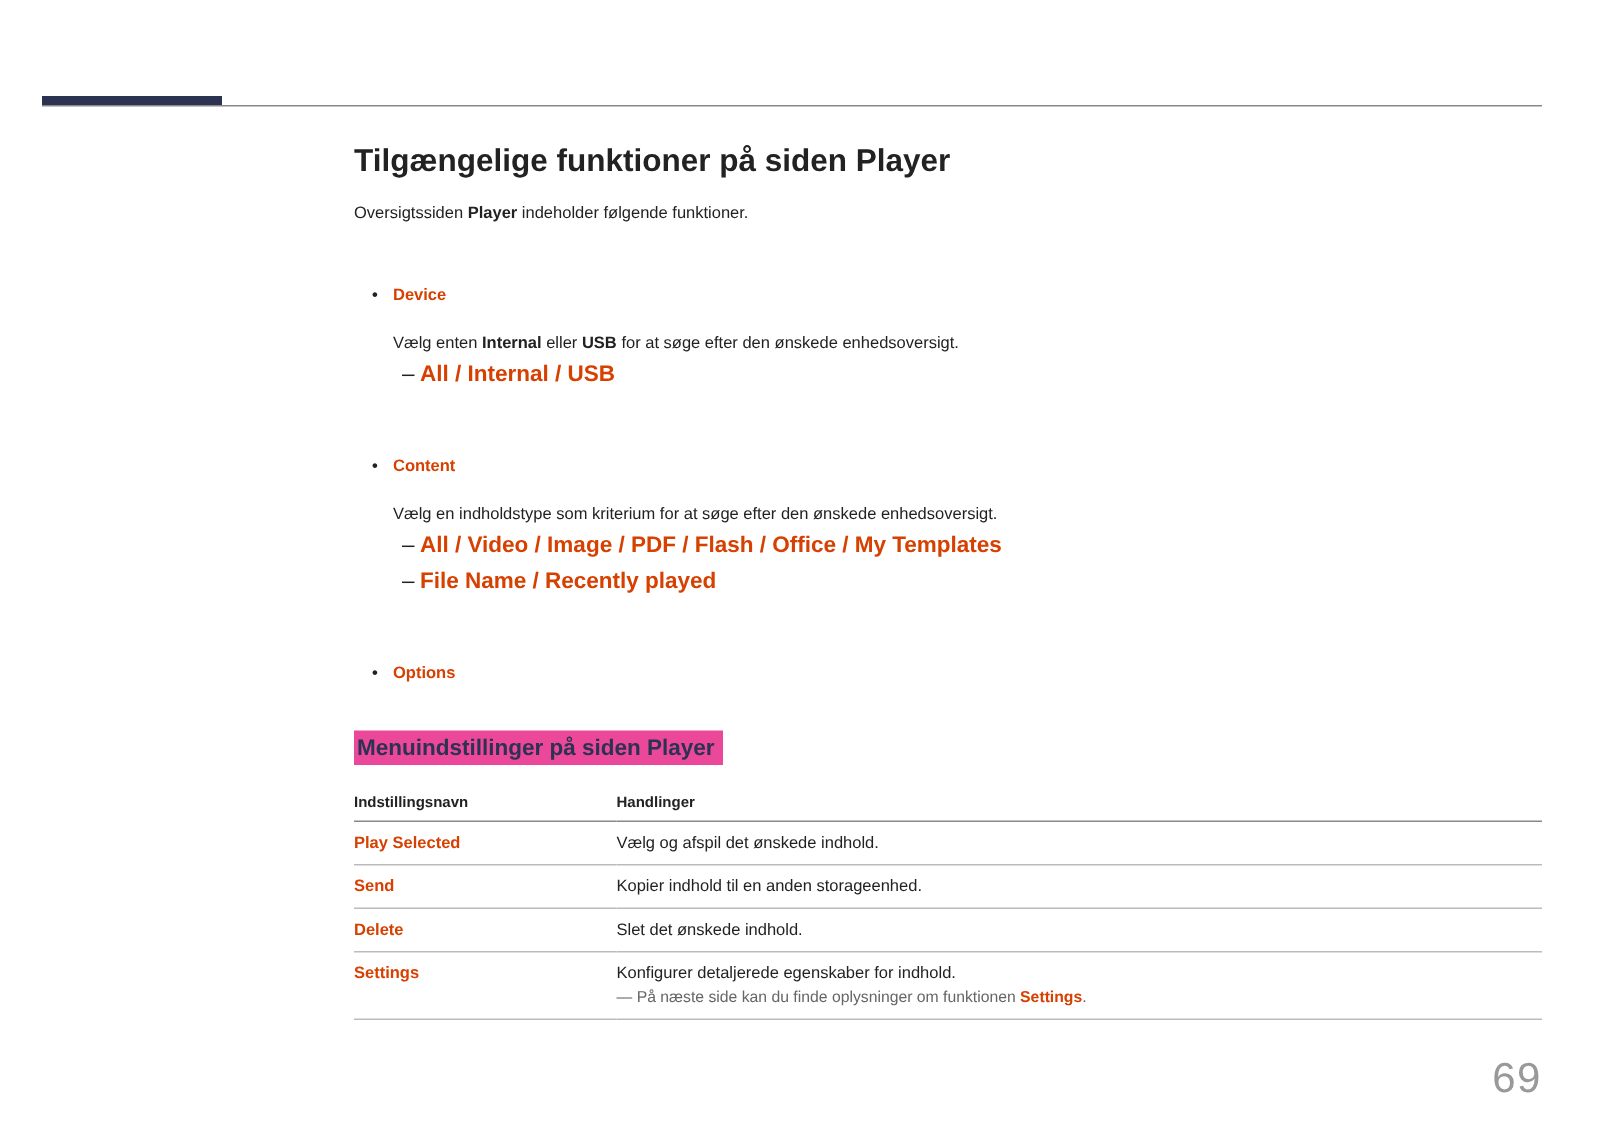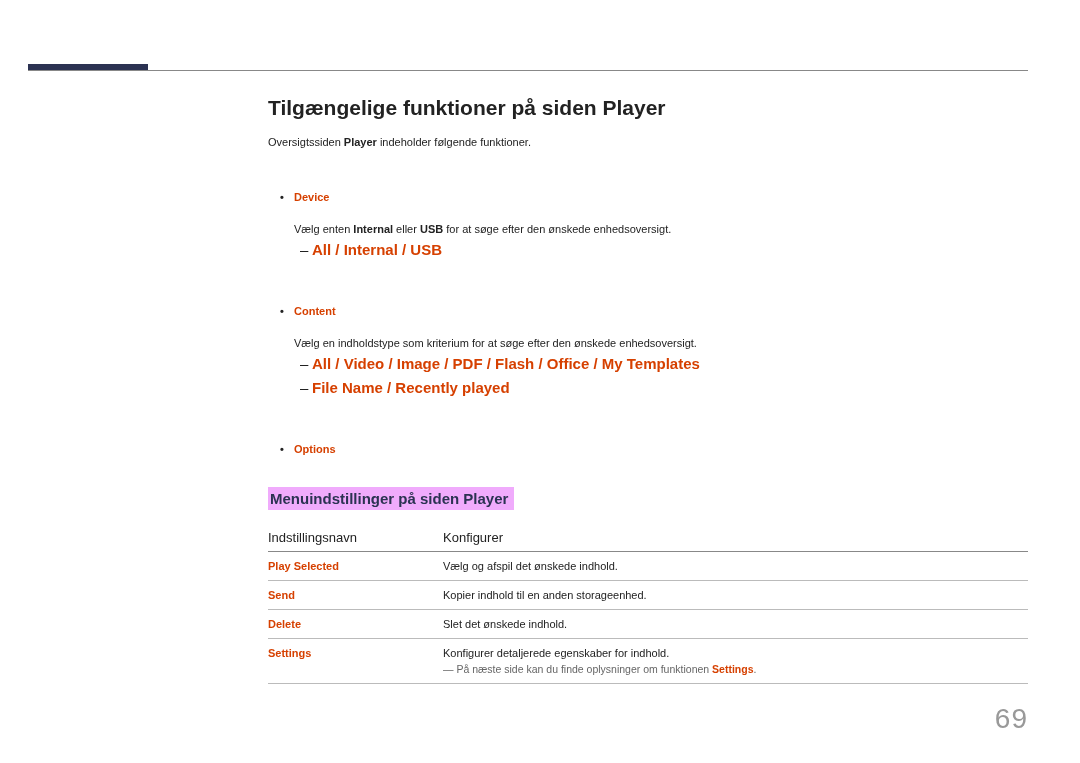--- a/index.html
+++ b/index.html
@@ -24,21 +24,21 @@
     position: absolute;
     top: 70px;
     left: 28px;
     right: 52px;
     height: 0;
     border-top: 1px solid #888;
   }
   .content {
     position: absolute;
     top: 96px;
-    left: 268px;
+    left: 236px;
     right: 52px;
   }
   h1 {
     font-size: 21px;
     font-weight: bold;
     margin: 0 0 14px 0;
   }
   .intro {
     font-size: 11px;
     margin: 16px 0 8px 0;
@@ -78,37 +78,37 @@
     margin: 0;
   }
   .sub::before {
     content: "‒";
     position: absolute;
     left: 32px;
     top: 0;
   }
   h2.highlight {
     display: inline-block;
-    background: #f0abfc;
+    background: #ec4899;
     color: #2b3252;
     font-size: 15px;
     font-weight: bold;
     padding: 3px 6px 3px 2px;
     margin: 14px 0 10px 0;
   }
   table {
     width: 100%;
     border-collapse: collapse;
     font-size: 11px;
     margin-top: 4px;
   }
   th {
     text-align: left;
-    font-size: 13px;
-    font-weight: normal;
+    font-size: 10px;
+    font-weight: bold;
     color: #222;
     padding: 6px 0;
     border-bottom: 1px solid #888;
   }
   th:first-child { width: 175px; }
   td {
     padding: 8px 4px 8px 0;
     vertical-align: top;
     border-bottom: 1px solid #bbb;
   }
@@ -166,21 +166,21 @@
       <span class="red">Options</span>
     </li>
   </ul>
 
   <h2 class="highlight">Menuindstillinger på siden Player</h2>
 
   <table>
     <thead>
       <tr>
         <th>Indstillingsnavn</th>
-        <th>Konfigurer</th>
+        <th>Handlinger</th>
       </tr>
     </thead>
     <tbody>
       <tr>
         <td class="name">Play Selected</td>
         <td>Vælg og afspil det ønskede indhold.</td>
       </tr>
       <tr>
         <td class="name">Send</td>
         <td>Kopier indhold til en anden storageenhed.</td>

